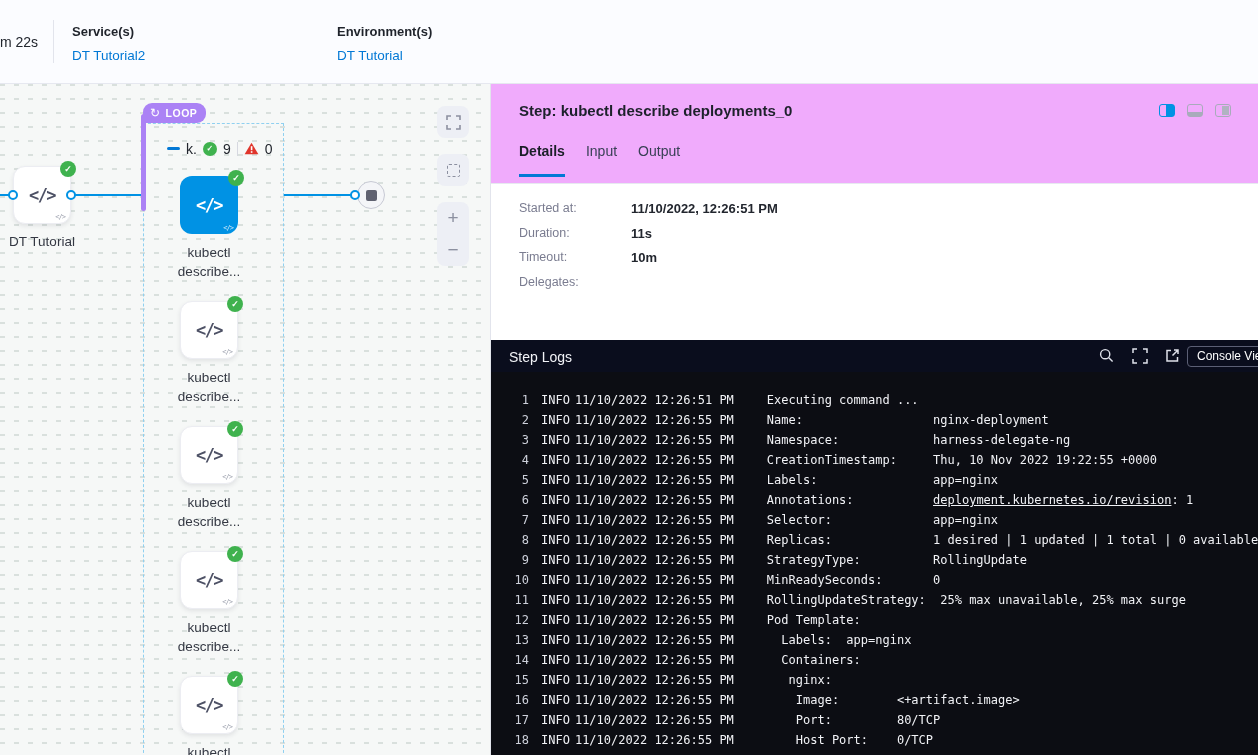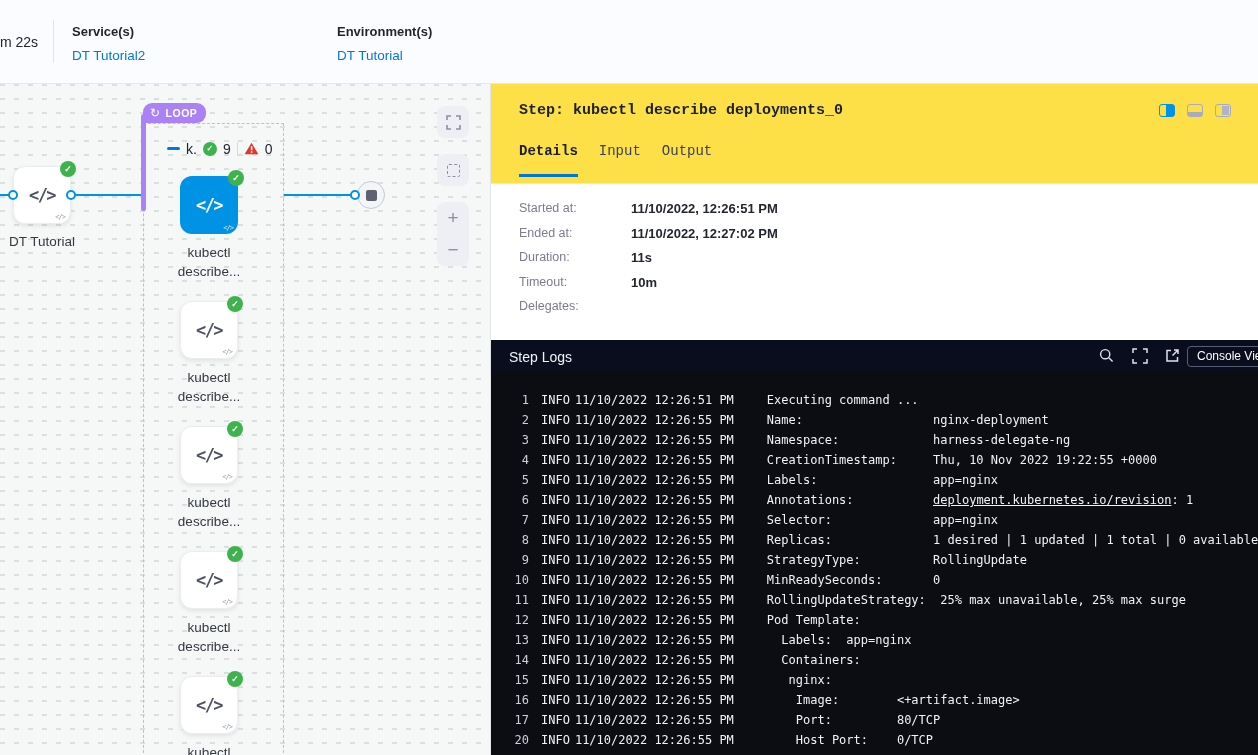--- a/index.html
+++ b/index.html
@@ -48,21 +48,21 @@
 
   .ctrl { position:absolute; left:437px; width:32px; background:#edeff5; border-radius:8px; color:#8c90a0; display:flex; align-items:center; justify-content:center; cursor:pointer; z-index:4; }
   .ctrl-fullscreen { top:22px; height:32px; }
   .ctrl-select { top:70px; height:32px; }
   .ctrl-zoom { top:118px; height:64px; flex-direction:column; }
   .ctrl-zoom .zbtn { width:32px; height:32px; display:flex; align-items:center; justify-content:center; font-size:19px; color:#8c90a0; cursor:pointer; }
   .dashed-sq { width:13px; height:13px; border:1.5px dashed #8c90a0; border-radius:2px; }
 
   
   .panel { position:absolute; left:490px; top:84px; width:768px; height:671px; background:#fff; border-left:1px solid #e2e4ec; overflow:hidden; }
-  .panel-header { position:absolute; left:0; top:0; width:768px; height:100px; border-bottom:1px solid #e7e9f0; background:#fde047;font-family:Liberation Mono, monospace; }
+  .panel-header { position:absolute; left:0; top:0; width:768px; height:100px; border-bottom:1px solid #e7e9f0; background:#f0abfc; }
   .panel-title { position:absolute; left:28px; top:18px; font-size:15px; font-weight:bold; color:#1d212b; }
   .layout-icons { position:absolute; left:668px; top:20px; display:flex; align-items:center; gap:12px; }
   .li-box { width:16px; height:13px; border-radius:3px; position:relative; cursor:pointer; }
   .li-split { border:1.5px solid var(--accent); }
   .li-split i { position:absolute; right:0; top:0; bottom:0; width:55%; background:var(--accent); }
   .li-gray { border:1.5px solid #a8abbb; }
   .li-bottom i { position:absolute; left:0; right:0; bottom:0; height:4px; background:#a8abbb; }
   .li-right i { position:absolute; right:1px; top:1px; bottom:1px; width:7px; background:#b0b3c1; }
   .tabs { position:absolute; left:28px; top:59px; display:flex; gap:21px; font-size:14px; }
   .tab { padding-bottom:15px; color:#394056; cursor:pointer; }
@@ -215,24 +215,20 @@
         <div class="tab active">Details</div>
         <div class="tab">Input</div>
         <div class="tab">Output</div>
       </div>
   </div>
 
   <div class="details" id="details-rows">
       <div class="drow">
         <div class="dlabel">Started at:</div>
         <div class="dvalue">11/10/2022, 12:26:51 PM</div>
-      </div>
-      <div class="drow">
-        <div class="dlabel">Ended at:</div>
-        <div class="dvalue">11/10/2022, 12:27:02 PM</div>
       </div>
       <div class="drow">
         <div class="dlabel">Duration:</div>
         <div class="dvalue">11s</div>
       </div>
       <div class="drow">
         <div class="dlabel">Timeout:</div>
         <div class="dvalue">10m</div>
       </div>
       <div class="drow">
@@ -273,15 +269,15 @@
       <div class="log-line"><span class="ln">8</span><span class="lv">INFO</span><span class="lt">11/10/2022 12:26:55 PM</span><span class="lm">Replicas:              1 desired | 1 updated | 1 total | 0 available</span></div>
       <div class="log-line"><span class="ln">9</span><span class="lv">INFO</span><span class="lt">11/10/2022 12:26:55 PM</span><span class="lm">StrategyType:          RollingUpdate</span></div>
       <div class="log-line"><span class="ln">10</span><span class="lv">INFO</span><span class="lt">11/10/2022 12:26:55 PM</span><span class="lm">MinReadySeconds:       0</span></div>
       <div class="log-line"><span class="ln">11</span><span class="lv">INFO</span><span class="lt">11/10/2022 12:26:55 PM</span><span class="lm">RollingUpdateStrategy:  25% max unavailable, 25% max surge</span></div>
       <div class="log-line"><span class="ln">12</span><span class="lv">INFO</span><span class="lt">11/10/2022 12:26:55 PM</span><span class="lm">Pod Template:</span></div>
       <div class="log-line"><span class="ln">13</span><span class="lv">INFO</span><span class="lt">11/10/2022 12:26:55 PM</span><span class="lm">  Labels:  app=nginx</span></div>
       <div class="log-line"><span class="ln">14</span><span class="lv">INFO</span><span class="lt">11/10/2022 12:26:55 PM</span><span class="lm">  Containers:</span></div>
       <div class="log-line"><span class="ln">15</span><span class="lv">INFO</span><span class="lt">11/10/2022 12:26:55 PM</span><span class="lm">   nginx:</span></div>
       <div class="log-line"><span class="ln">16</span><span class="lv">INFO</span><span class="lt">11/10/2022 12:26:55 PM</span><span class="lm">    Image:        &lt;+artifact.image&gt;</span></div>
       <div class="log-line"><span class="ln">17</span><span class="lv">INFO</span><span class="lt">11/10/2022 12:26:55 PM</span><span class="lm">    Port:         80/TCP</span></div>
-      <div class="log-line"><span class="ln">20</span><span class="lv">INFO</span><span class="lt">11/10/2022 12:26:55 PM</span><span class="lm">    Host Port:    0/TCP</span></div>
+      <div class="log-line"><span class="ln">18</span><span class="lv">INFO</span><span class="lt">11/10/2022 12:26:55 PM</span><span class="lm">    Host Port:    0/TCP</span></div>
     </div>
 </div>
 
 </body></html>

